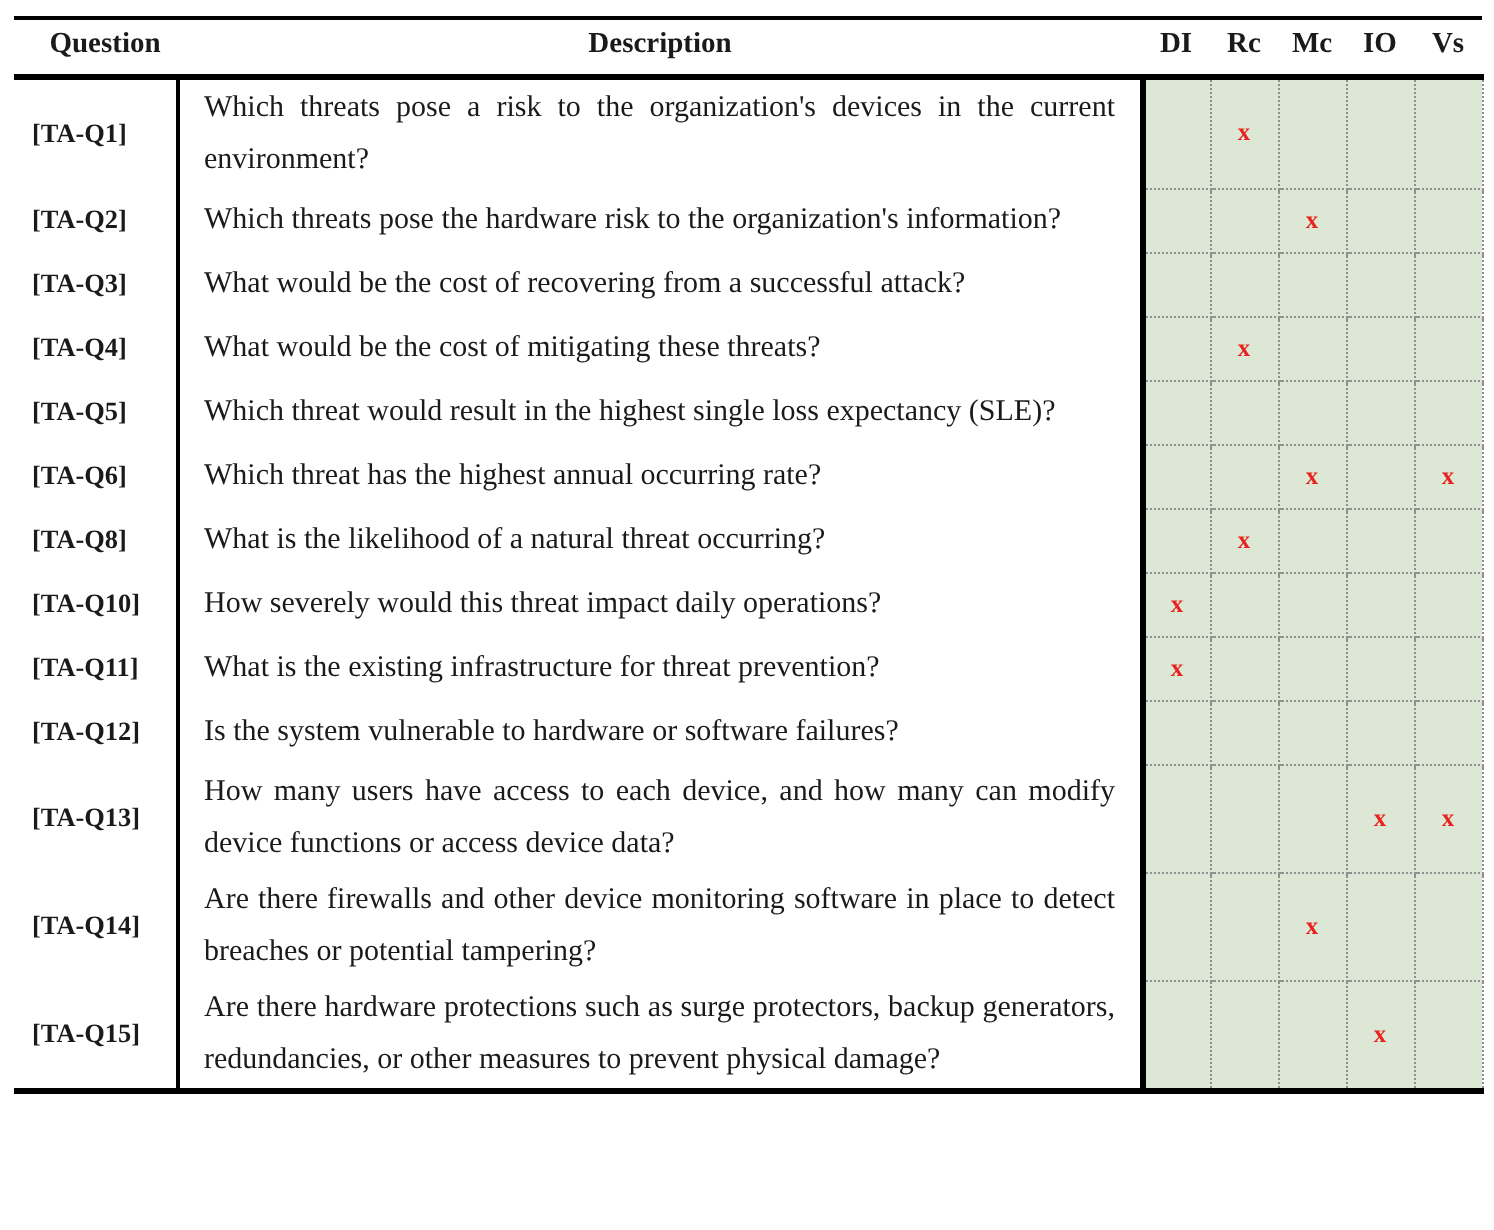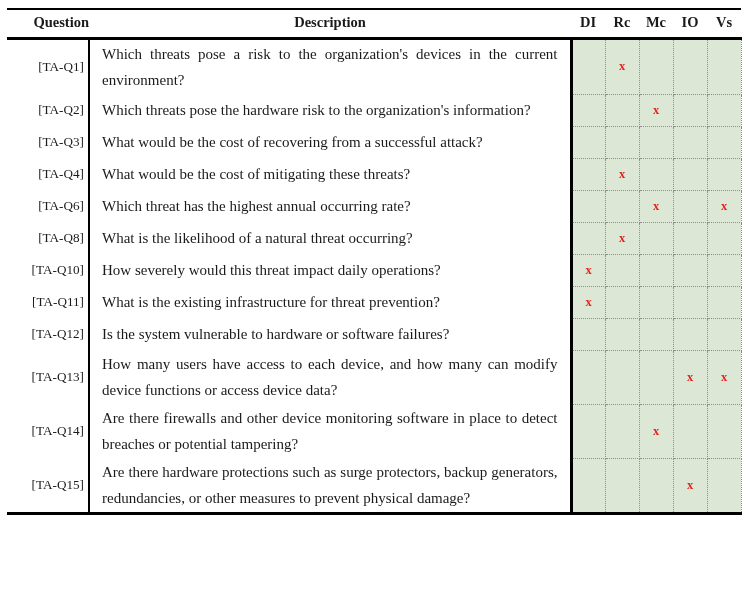--- a/index.html
+++ b/index.html
@@ -31,32 +31,33 @@
   col.c-m   { width: 34px; }
 
   thead th {
     border-bottom: 3px solid var(--rule);
     font-weight: bold;
     font-size: 14.5px;
     padding: 4px 0 6px 0;
     background: #ffffff;
     white-space: nowrap;
   }
-  th.h-q { text-align: right; padding-left: 9px; }
+  th.h-q { text-align: center; padding-left: 9px; }
   th.h-d { text-align: center; }
   th.h-m { text-align: center; }
 
   td.qid {
     border-right: 2px solid var(--rule);
     vertical-align: middle;
-    text-align: right;
+    text-align: left;
     padding: 0 4px 0 9px;
     font-size: 13.2px;
     height: 29px;
     white-space: nowrap;
+    font-weight: bold;
   }
   td.desc {
     border-right: 3px solid var(--rule);
     vertical-align: middle;
     text-align: justify;
     padding: 1px 12px;
     font-size: 15px;
     line-height: 26px;
     height: 29px;
   }
@@ -126,20 +127,29 @@
       <tr>
         <td class="qid">[TA-Q4]</td>
         <td class="desc">What would be the cost of mitigating these threats?</td>
         <td class="mark"></td>
         <td class="mark">x</td>
         <td class="mark"></td>
         <td class="mark"></td>
         <td class="mark"></td>
       </tr>
       <tr>
+        <td class="qid">[TA-Q5]</td>
+        <td class="desc">Which threat would result in the highest single loss expectancy (SLE)?</td>
+        <td class="mark"></td>
+        <td class="mark"></td>
+        <td class="mark"></td>
+        <td class="mark"></td>
+        <td class="mark"></td>
+      </tr>
+      <tr>
         <td class="qid">[TA-Q6]</td>
         <td class="desc">Which threat has the highest annual occurring rate?</td>
         <td class="mark"></td>
         <td class="mark"></td>
         <td class="mark">x</td>
         <td class="mark"></td>
         <td class="mark">x</td>
       </tr>
       <tr>
         <td class="qid">[TA-Q8]</td>

